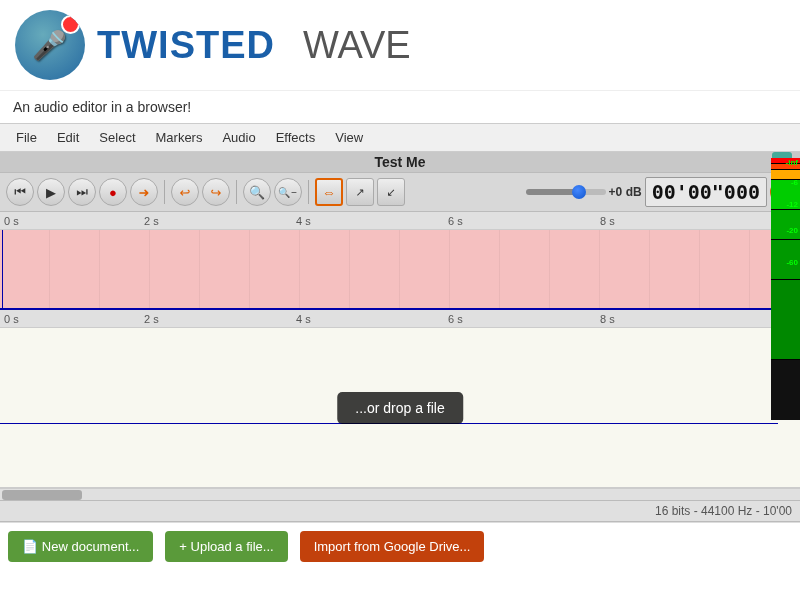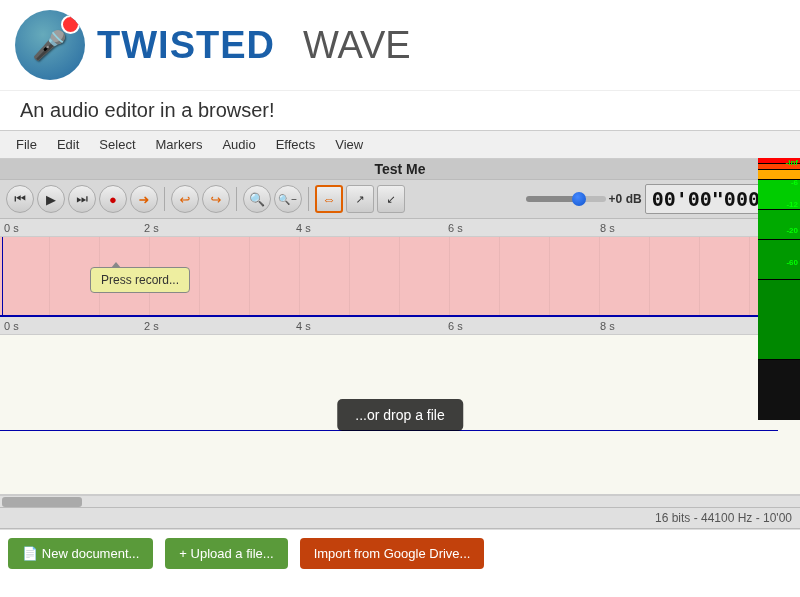--- a/index.html
+++ b/index.html
@@ -2,21 +2,21 @@
 <html><head>
   <meta charset="utf-8">
   <style>
     * { margin: 0; padding: 0; box-sizing: border-box; }
     body { font-family: Arial, sans-serif; background: #fff; width: 800px; height: 597px; overflow: hidden; }
 
     
     #header { display: flex; align-items: center; padding: 10px 15px; background: #fff; border-bottom: 1px solid #eee; }
 
     
-    #tagline { padding: 8px 20px; font-size: 20px; color: #333; }
+    #tagline { padding: 8px 13px; font-size: 14px; color: #333; }
 
     
     #menubar { display: flex; align-items: center; padding: 3px 8px; background: #f0f0f0; border-top: 1px solid #ccc; border-bottom: 1px solid #ccc; gap: 4px; }
     #menubar .menu-item { padding: 3px 8px; font-size: 13px; color: #333; cursor: pointer; border-radius: 3px; }
     #track-title-bar { display: flex; align-items: center; justify-content: center; padding: 2px 0; background: #c8c8c8; border-bottom: 1px solid #bbb; position: relative; }
     #track-title-bar .track-name { font-size: 14px; color: #222; font-weight: bold; }
     #track-title-bar .track-icon { position: absolute; right: 8px; width: 20px; height: 20px; background: #4a9; border-radius: 3px; display: flex; align-items: center; justify-content: center; color: white; font-size: 12px; }
 
     #toolbar { display: flex; align-items: center; padding: 4px 6px; gap: 3px; background: #d8d8d8; border-bottom: 1px solid #bbb; }
     .tb-btn { width: 28px; height: 28px; border: 1px solid #aaa; border-radius: 14px; background: linear-gradient(180deg, #eee, #ccc); display: flex; align-items: center; justify-content: center; cursor: pointer; font-size: 13px; color: #333; }
@@ -143,26 +143,23 @@
   <span style="position:absolute; left:4px;">0 s</span>
   <span style="position:absolute; left:18%;">2 s</span>
   <span style="position:absolute; left:37%;">4 s</span>
   <span style="position:absolute; left:56%;">6 s</span>
   <span style="position:absolute; left:75%;">8 s</span>
 </div>
 
 <div id="waveform-top" style="position:relative;">
   <div class="blue-line"></div>
 
-  <div id="tooltip">
-    <span>Press record...</span>
-  </div>
 </div>
 
-<div id="vu-meter" style="top:0; height:100%; position:absolute; right:0; top:158px; height:262px; width:42px; background:#111; z-index:10;">
+<div id="vu-meter" style="top:0; height:100%; position:absolute; right:0; top:158px; height:262px; width:29px; background:#111; z-index:10;">
 
   <div class="vu-segment" style="background:#ff0000; height:6px;"></div>
   <div class="vu-segment" style="background:#ff4400; height:6px;"></div>
   <div class="vu-segment" style="background:#ffaa00; height:10px;"></div>
   <div class="vu-segment" style="background:#00cc00; height:30px;"></div>
   <div class="vu-segment" style="background:#00aa00; height:30px;"></div>
   <div class="vu-segment" style="background:#009900; height:40px;"></div>
   <div class="vu-segment" style="background:#008800; height:80px;"></div>
 
   <div style="position:absolute; right:2px; top:0px; font-size:8px; color:#0f0; font-weight:bold;">-inf</div>

